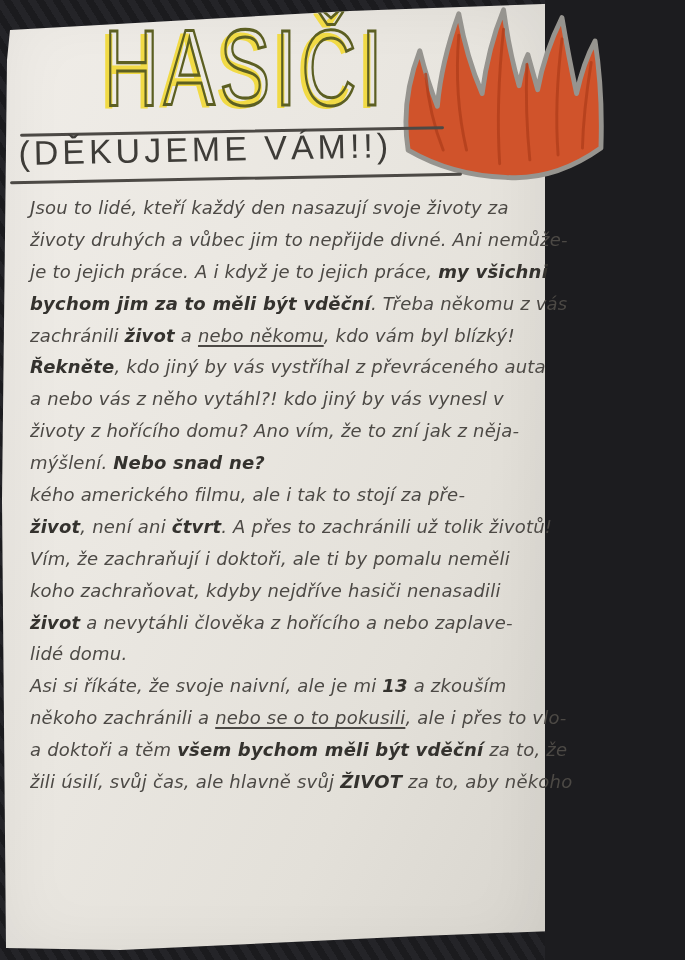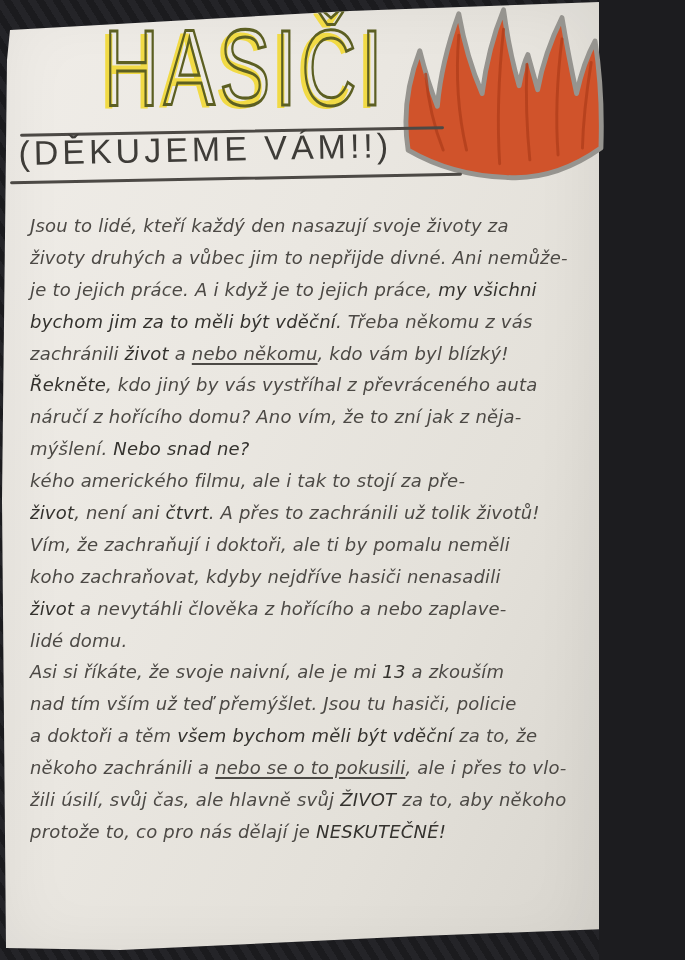--- a/index.html
+++ b/index.html
@@ -1,19 +1,19 @@
 <!DOCTYPE html>
 <html style="--ink: #4c4945; --title-hi: #f1da45; --title-outline: #5c5f22; --flame-fill: #d0532b; --flame-vein: #b03e1c; --flame-outline: #96948f;"><head>
 <meta charset="utf-8">
 <style>
   html,body{margin:0;padding:0;}
   body{width:685px;height:960px;overflow:hidden;background:#1c1c1f;}
 
   .scene{
-    position:relative;width:599px;height:960px;
+    position:relative;width:545px;height:960px;
     background:repeating-linear-gradient(58deg, #242428 0 7px, #1b1b1e 7px 14px);
     font-family:"DejaVu Sans", sans-serif;
   }
 
   .paper{
     position:absolute;inset:0;
     clip-path:polygon(10px 30px,350px 11px,656px 0px,679px 440px,684px 926px,420px 936px,120px 950px,6px 948px,2px 500px,7px 60px);
     background:linear-gradient(115deg,#f0ede8 0%,#eae7e1 40%,#e3e0d9 72%,#d8d5ce 100%);
     box-shadow:inset 0 0 70px rgba(0,0,0,0.07);
   }
@@ -42,26 +42,26 @@
     font-size:34px;font-weight:400;letter-spacing:4px;
     color:#3e3c38;transform:rotate(-1.2deg);transform-origin:0 0;
     white-space:nowrap;
   }
 
   .flame{position:absolute;left:398px;top:4px;width:215px;height:185px;}
   .flame .outer{fill:var(--flame-fill,#d0532b);stroke:var(--flame-outline,#96948f);stroke-width:5;stroke-linejoin:round;}
   .flame .vein{fill:none;stroke:var(--flame-vein,#b03e1c);stroke-width:3;stroke-linecap:round;opacity:.8;}
 
   .body-text{
-    position:absolute;left:30px;top:210px;width:640px;
+    position:absolute;left:30px;top:192px;width:640px;
     font-size:18px;font-style:italic;letter-spacing:.2px;
     color:var(--ink,#4c4945);
   }
   .body-text .line{height:31.9px;line-height:31.9px;white-space:nowrap;}
-  .body-text .b{font-weight:normal;font-style:italic;color:#34322e;margin-top:24px;}
+  .body-text .b{font-weight:bold;font-style:italic;color:#34322e;margin-top:24px;}
   .body-text .u{text-decoration:underline;text-underline-offset:3px;text-decoration-thickness:1.5px;}
 </style>
 </head>
 <body>
 
 <div class="scene">
   <div class="paper">
 
     <div class="title">HASIČI</div>
 
@@ -79,30 +79,29 @@
     <div class="subtitle">(DĚKUJEME VÁM!!)</div>
     <div class="rule rule-bottom"></div>
 
     <div class="body-text">
         <div class="line"><span>Jsou to lidé, kteří každý den nasazují svoje životy za</span></div>
         <div class="line"><span>životy druhých a vůbec jim to nepřijde divné. Ani nemůže-</span></div>
         <div class="line"><span>je to jejich práce. A i když je to jejich práce, </span><span class="b">my všichni</span></div>
         <div class="line"><span class="b">bychom jim za to měli být vděční</span><span>. Třeba někomu z vás</span></div>
         <div class="line"><span>zachránili </span><span class="b">život</span><span> a </span><span class="u">nebo někomu</span><span>, kdo vám byl blízký!</span></div>
         <div class="line"><span class="b">Řekněte</span><span>, kdo jiný by vás vystříhal z převráceného auta</span></div>
-        <div class="line"><span>náručí z hořícího domu? Ano vím, že to zní jak z něja-</span></div>
+        <div class="line"><span>a nebo vás z něho vytáhl?! kdo jiný by vás vynesl v</span></div>
+        <div class="line"><span>životy z hořícího domu? Ano vím, že to zní jak z něja-</span></div>
         <div class="line"><span>mýšlení. </span><span class="b">Nebo snad ne?</span></div>
         <div class="line"><span>kého amerického filmu, ale i tak to stojí za pře-</span></div>
         <div class="line"><span class="b">život</span><span>, není ani </span><span class="b">čtvrt</span><span>. A přes to zachránili už tolik životů!</span></div>
         <div class="line"><span>Vím, že zachraňují i doktoři, ale ti by pomalu neměli</span></div>
         <div class="line"><span>koho zachraňovat, kdyby nejdříve hasiči nenasadili</span></div>
         <div class="line"><span class="b">život</span><span> a nevytáhli člověka z hořícího a nebo zaplave-</span></div>
         <div class="line"><span>lidé domu.</span></div>
         <div class="line"><span>Asi si říkáte, že svoje naivní, ale je mi </span><span class="b">13</span><span> a zkouším</span></div>
-        <div class="line"><span>nad tím vším už teď přemýšlet. Jsou tu hasiči, policie</span></div>
+        <div class="line"><span>někoho zachránili a </span><span class="u">nebo se o to pokusili</span><span>, ale i přes to vlo-</span></div>
         <div class="line"><span>a doktoři a těm </span><span class="b">všem bychom měli být vděční</span><span> za to, že</span></div>
-        <div class="line"><span>někoho zachránili a </span><span class="u">nebo se o to pokusili</span><span>, ale i přes to vlo-</span></div>
         <div class="line"><span>žili úsilí, svůj čas, ale hlavně svůj </span><span class="b">ŽIVOT</span><span> za to, aby někoho</span></div>
-        <div class="line"><span>protože to, co pro nás dělají je </span><span class="b">NESKUTEČNÉ!</span></div>
       </div>
 
   </div>
 </div>
 
 </body></html>

